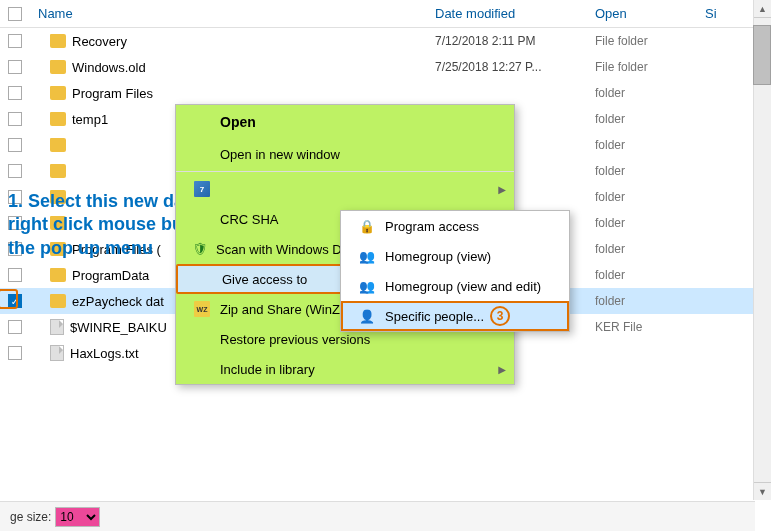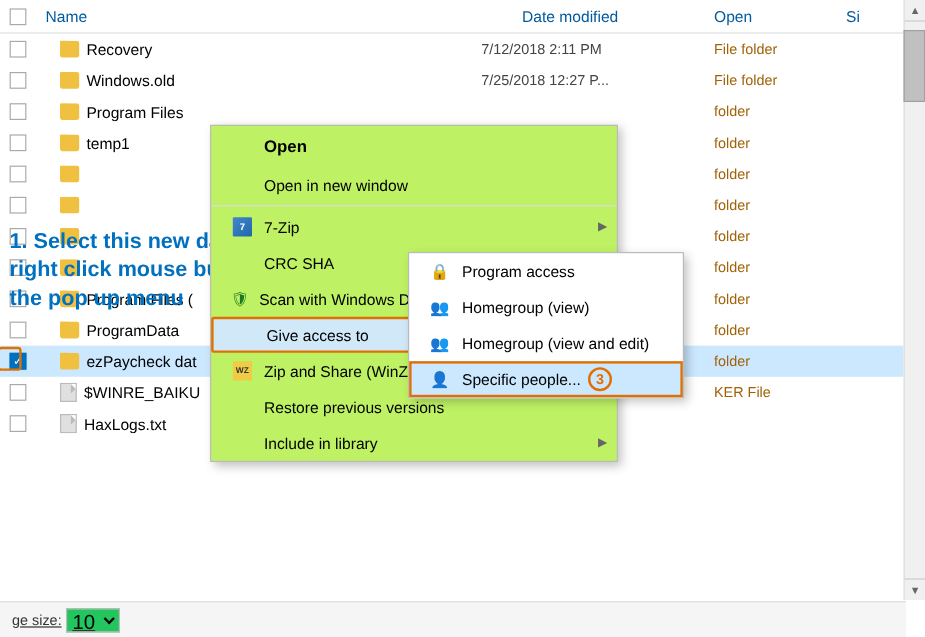--- a/index.html
+++ b/index.html
@@ -73,21 +73,21 @@
       right: 0;
       width: 0;
       height: 0;
       border-left: 4px solid #bbb;
       border-bottom: 4px solid transparent;
       border-top: 4px solid #fff;
     }
 
     .row-name { flex: 1; font-size: 13px; color: #000; white-space: nowrap; overflow: hidden; text-overflow: ellipsis; display: flex; align-items: center; padding-left: 12px; }
     .row-date { width: 160px; font-size: 12px; color: #444; white-space: nowrap; }
-    .row-type { width: 110px; font-size: 12px; color: #a16207; margin-left: 34px; }
+    .row-type { width: 110px; font-size: 12px; color: #737373; }
     .row-size { width: 40px; font-size: 12px; color: #444; }
 
     
     .scrollbar-track {
       position: absolute;
       right: 0;
       top: 0;
       width: 18px;
       height: 100%;
       background: #f0f0f0;
@@ -213,27 +213,26 @@
       left: 0;
       right: 16px;
       height: 30px;
       background: #f5f5f5;
       border-top: 1px solid #ddd;
       display: flex;
       align-items: center;
       padding: 0 10px;
       font-size: 12px;
       color: #333;
-      text-decoration: underline;
     }
     .footer-size-label { margin-right: 4px; }
     .footer-size-select {
       border: 1px solid #bbb;
-      background: #22c55e;
-      font-size: 17px;
+      background: #ec4899;
+      font-size: 12px;
       height: 20px;
       width: 45px;
     }
 
     
     .give-access-row {
       background: #d0e8f8;
       position: relative;
     }
     .give-access-row .menu-label {
@@ -515,21 +514,20 @@
     <span class="menu-icon"></span>
     <span class="menu-label">Open in new window</span>
   </div>
 
   <hr class="menu-separator">
 
   <div class="menu-item with-arrow">
     <span class="menu-icon">
       <div class="zip7-icon">7</div>
     </span>
-    <span class="menu-label">7-Zip</span>
   </div>
 
   <div class="menu-item with-arrow">
     <span class="menu-icon"></span>
     <span class="menu-label">CRC SHA</span>
   </div>
 
   <div class="menu-item">
     <span class="menu-icon defender-icon">🛡</span>
     <span class="menu-label">Scan with Windows Defender...</span>

